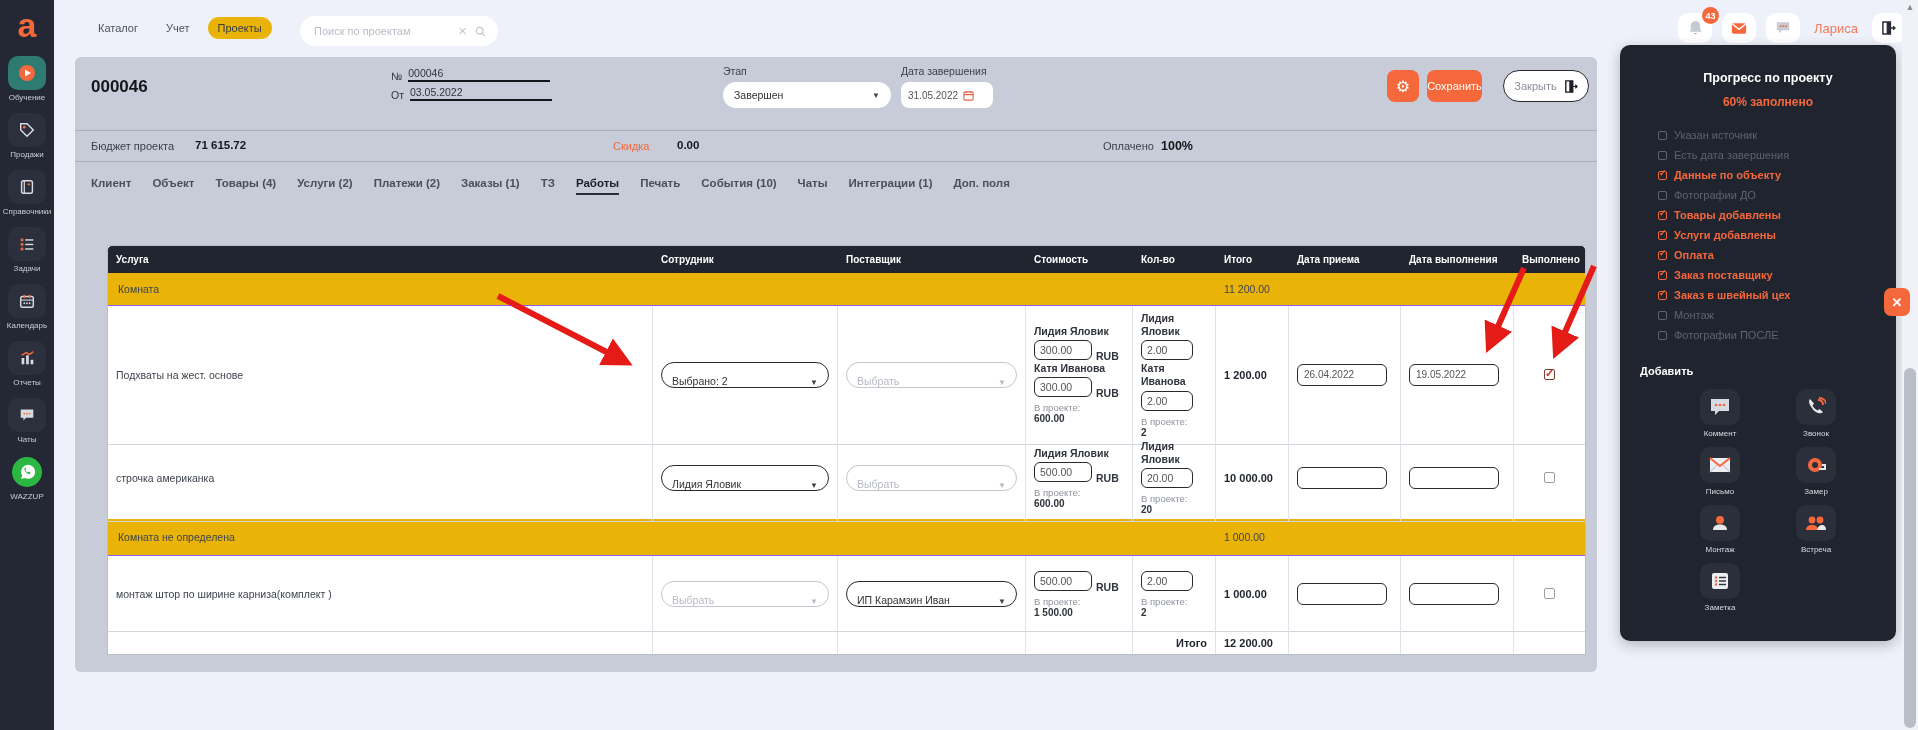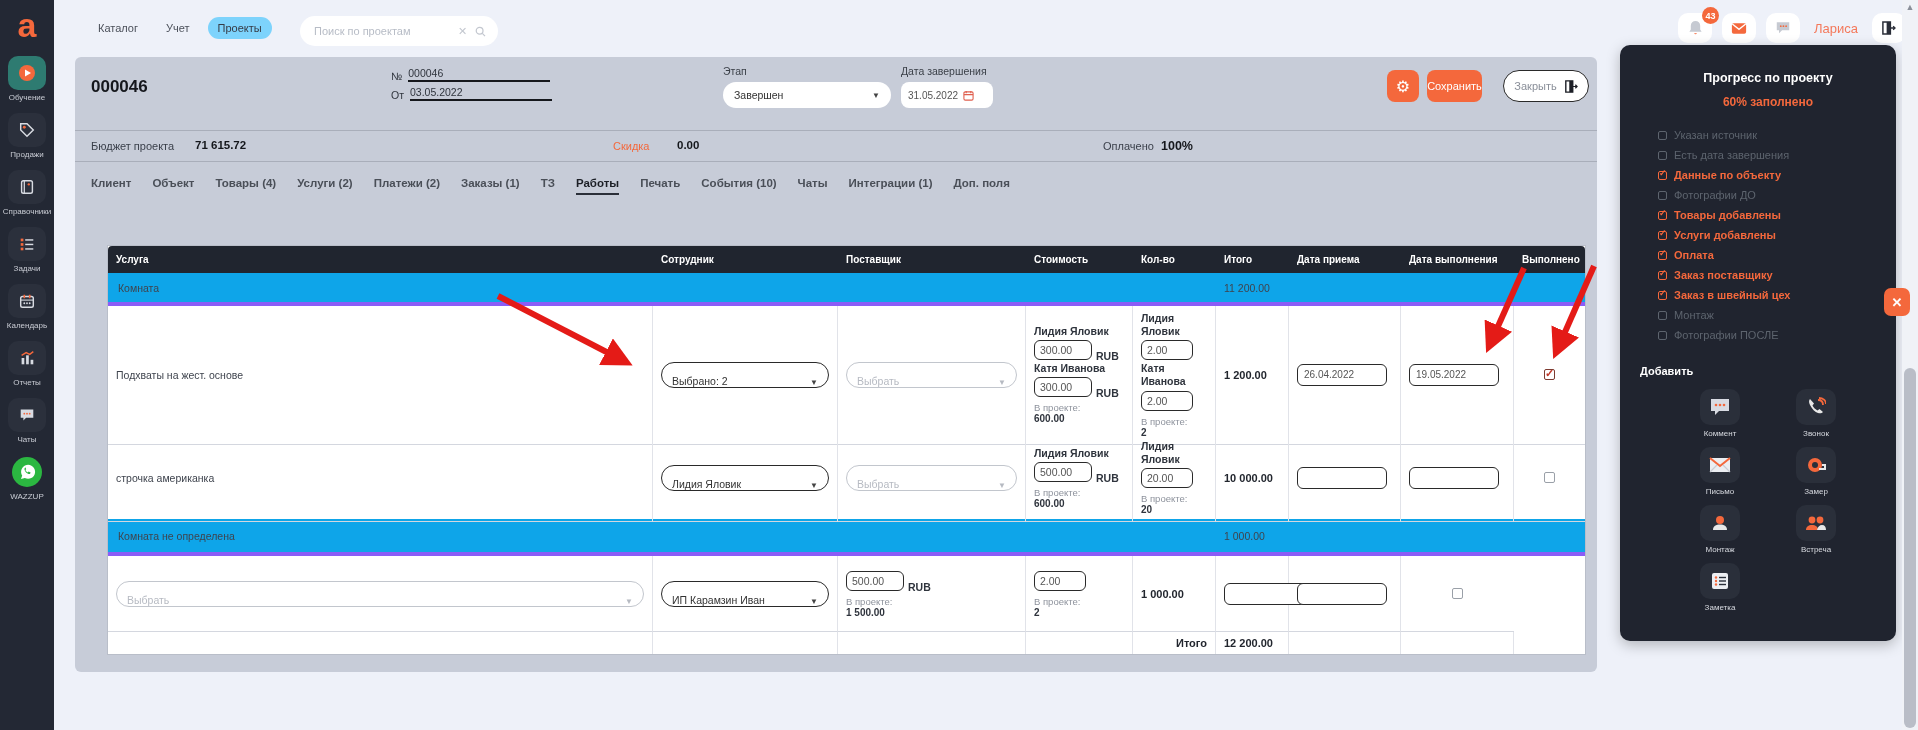--- a/index.html
+++ b/index.html
@@ -11,21 +11,21 @@
   .logo{color:#f4683c;font-size:34px;font-weight:bold;line-height:1;margin:8px 0 14px 0;}
   .side-item{display:flex;flex-direction:column;align-items:center;margin-bottom:11px;cursor:pointer;}
   .side-tile{width:38px;height:34px;background:#2b303c;border-radius:10px;display:flex;align-items:center;justify-content:center;}
   .side-tile.teal{background:#2e7b71;}
   .side-tile.green{background:transparent;}
   .side-label{font-size:8px;color:#c9ccd4;margin-top:3px;white-space:nowrap;}
 
   
   .nav{position:absolute;left:88px;top:17px;display:flex;align-items:center;gap:8px;}
   .nav a{font-size:11px;color:#4b505a;text-decoration:none;padding:5px 10px;border-radius:13px;}
-  .nav a.active{background:#7dd3fc;color:#363b45;}
+  .nav a.active{background:#eab308;color:#363b45;}
   .search{position:absolute;left:300px;top:16px;width:198px;height:30px;background:#fff;border-radius:16px;display:flex;align-items:center;padding:0 12px;}
   .search input{border:none;outline:none;flex:1;font-size:11px;color:#555;background:transparent;}
   .search input::placeholder{color:#b7bcc6;}
   .search .x{color:#c3c7cf;font-size:11px;margin-right:8px;}
   .topright{position:absolute;left:1678px;top:13px;display:flex;align-items:center;gap:10px;}
   .pill{position:relative;width:34px;height:30px;background:#fff;border-radius:10px;display:flex;align-items:center;justify-content:center;}
   .badge{position:absolute;top:-6px;right:-7px;min-width:17px;height:17px;background:#f4683c;border-radius:9px;color:#fff;font-size:9px;font-weight:bold;display:flex;align-items:center;justify-content:center;padding:0 3px;}
   .username{color:#f4785a;font-size:13px;margin:0 4px;}
 
   
@@ -52,21 +52,21 @@
   .tab{padding-bottom:4px;cursor:pointer;white-space:nowrap;}
   .tab.active{color:#1c1f26;border-bottom:2px solid #2a2e38;}
 
   
   .tbl{position:absolute;left:32px;top:188px;width:1479px;background:#fff;border:1px solid #b9bec9;}
   .trow{display:grid;grid-template-columns:545px 185px 188px 107px 83px 73px 112px 113px 1fr;}
   .th{background:#20252f;color:#fff;font-size:10px;font-weight:bold;padding:8px 8px;}
   .thead{border-radius:4px 4px 0 0;overflow:hidden;}
   .td{border-right:1px solid #e1e3e9;border-bottom:1px solid #d4d7df;padding:6px 8px;font-size:10.5px;color:#3f444e;display:flex;flex-direction:column;justify-content:center;}
   .td:last-child{border-right:none;}
-  .grouprow{background:#0ea5e9;border-bottom:4px solid #8b5cf6;height:33px;align-items:center;}
+  .grouprow{background:#eab308;border-bottom:1px solid #8b5cf6;height:33px;align-items:center;}
   .grouprow .gl{grid-column:1/6;padding:0 10px;font-size:10.5px;color:#3f444e;}
   .grouprow .gv{grid-column:6/7;font-size:10.5px;color:#3f444e;padding-left:8px;}
   .name-b{font-weight:bold;color:#2f343d;font-size:10.5px;line-height:1.25;}
   .ibox{border:1.4px solid #2a2a2a;border-radius:6px;height:20px;line-height:18px;padding:0 5px;background:#fff;color:#555;font-size:10.5px;width:58px;margin:2px 0;}
   .cur{font-weight:bold;color:#2f343d;font-size:10.5px;margin-left:4px;}
   .inproj{color:#8d929c;font-size:9.5px;margin-top:3px;}
   .inproj b{color:#2f343d;font-size:10px;}
   .costline{display:flex;align-items:flex-end;}
   .sel{height:26px;border:1.4px solid #2a2a2a;border-radius:14px;background:#fff;display:flex;align-items:flex-end;justify-content:space-between;padding:0 10px;font-size:10.5px;color:#333;width:100%;cursor:pointer;}
   .sel.ph{border-color:#c2c6cd;color:#b6bac2;}
@@ -415,20 +415,21 @@
           <div class="cb"></div>
         </div>
       </div>
 
       <div class="trow grouprow" style="height:37px">
         <div class="gl">Комната не определена</div>
         <div class="gv">1 000.00</div>
       </div>
 
       <div class="trow" style="height:76px">
+        <div class="td">монтаж штор по ширине карниза(комплект )</div>
         <div class="td">
           <div class="sel ph">
             <span>Выбрать</span>
             <span class="caret">▼</span>
           </div>
         </div>
         <div class="td">
           <div class="sel">
             <span>ИП Карамзин Иван</span>
             <span class="caret">▼</span>

